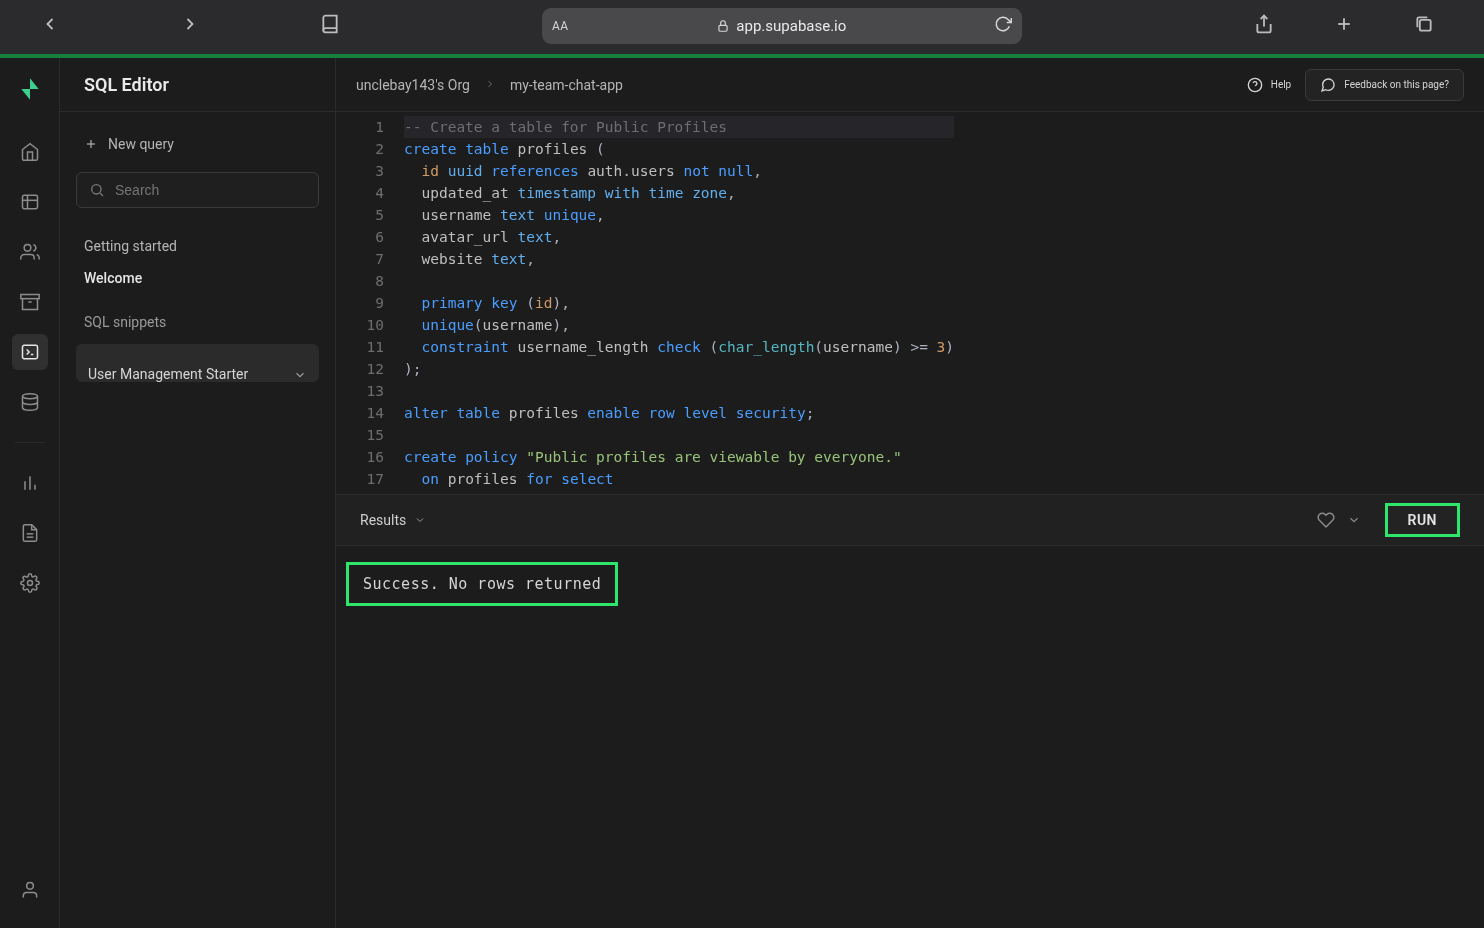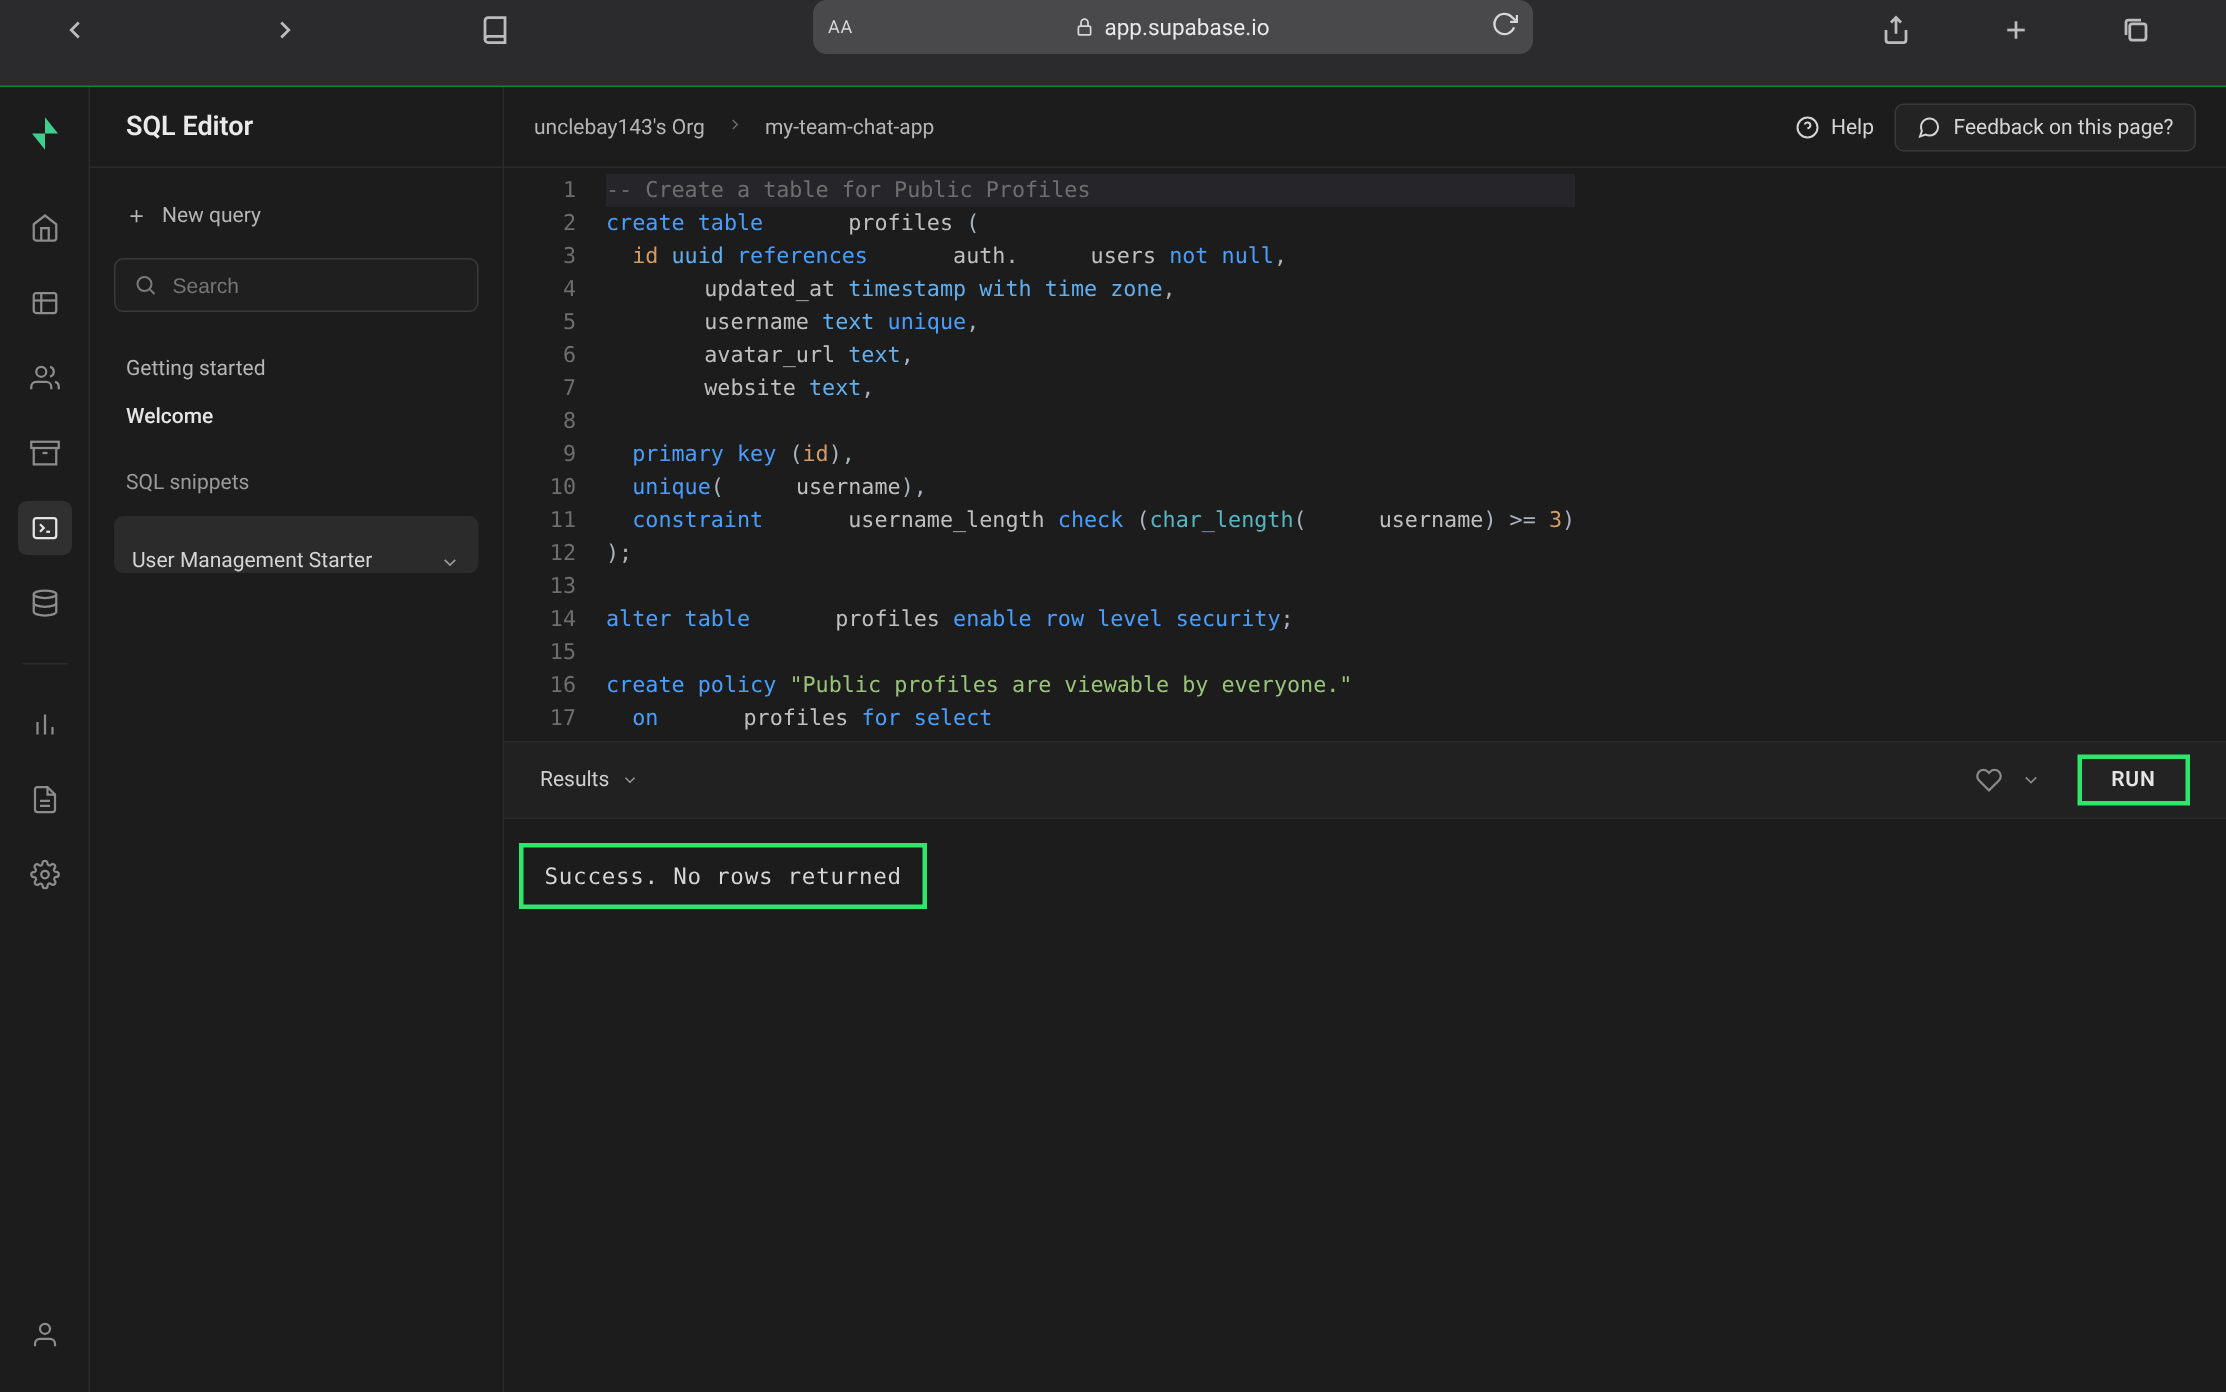--- a/index.html
+++ b/index.html
@@ -10,24 +10,24 @@
     width: 1484px;
     height: 928px;
     overflow: hidden;
   }
 
   
   .browser-bar {
     height: 58px;
     background: #2b2b2e;
     display: flex;
-    align-items: flex-start;
-    padding: 0 20px;
+    align-items: flex-end;
+    padding: 10px 20px;
     gap: 0;
-    border-bottom: 1px solid #15803d;
+    border-bottom: 4px solid #15803d;
   }
   .browser-nav-left {
     display:flex; align-items:center; gap:0;
   }
   .browser-btn {
     width: 60px; height:40px; display:flex; align-items:center; justify-content:center;
     color:#bcbcbe; cursor:pointer;
   }
   .browser-btn svg { width:20px; height:20px; stroke:#bcbcbe; stroke-width:2.2; fill:none; }
   .browser-spacer-large { width: 80px; }
@@ -113,21 +113,21 @@
   .main { flex:1; display:flex; flex-direction:column; background:#1c1c1c;}
   .topbar {
     height:54px; border-bottom:1px solid #2b2b2b;
     display:flex; align-items:center; padding:0 20px; gap:14px;
     font-size:14px; color:#b5b5b5;
   }
   .crumb { color:#b5b5b5;}
   .crumb-sep svg{ width:12px; height:12px; stroke:#6a6a6a; stroke-width:2; fill:none;}
   .topbar-spacer{ flex:1;}
   .help-btn, .feedback-btn {
-    display:flex; align-items:center; gap:8px; font-size:14px; color:#d5d5d5;
+    display:flex; align-items:center; gap:8px; font-size:10px; color:#d5d5d5;
     cursor:pointer;
   }
   .help-btn svg, .feedback-btn svg{ width:16px; height:16px; stroke:#d5d5d5; stroke-width:2; fill:none;}
   .feedback-btn {
     border:1px solid #3a3a3a; padding:7px 14px; border-radius:6px; background:#232323;
   }
 
   
   .editor {
     display:flex; flex:0 0 auto;
@@ -144,21 +144,21 @@
   .code .line{ height:22px; }
   .line.hl { background:#26262a; }
   .tk-comment{ color:#6e6e6e;}
   .tk-kw{ color:#4a9eff;}
   .tk-id{ color:#d19a66;}
   .tk-ty{ color:#61afef;}
   .tk-fn{ color:#56b6c2;}
   .tk-str{ color:#98c379;}
   .tk-num{ color:#d19a66;}
   .tk-op{ color:#abb2bf;}
-  .tk-default{ color:#bfbfbf;margin-left:48px;}
+  .tk-default{ color:#bfbfbf;}
 
   
   .results-bar {
     height:52px; background:#212121; border-top:1px solid #2b2b2b; border-bottom:1px solid #2b2b2b;
     display:flex; align-items:center; padding:0 24px; gap:12px;
   }
   .results-label { color:#cfcfcf; font-size:14px; display:flex; align-items:center; gap:8px; cursor:pointer;}
   .results-label svg{ width:12px; height:12px; stroke:#9a9a9a; stroke-width:2; fill:none;}
   .results-bar .spacer{ flex:1;}
   .heart { color:#8a8a8a; cursor:pointer; display:flex; align-items:center;}

